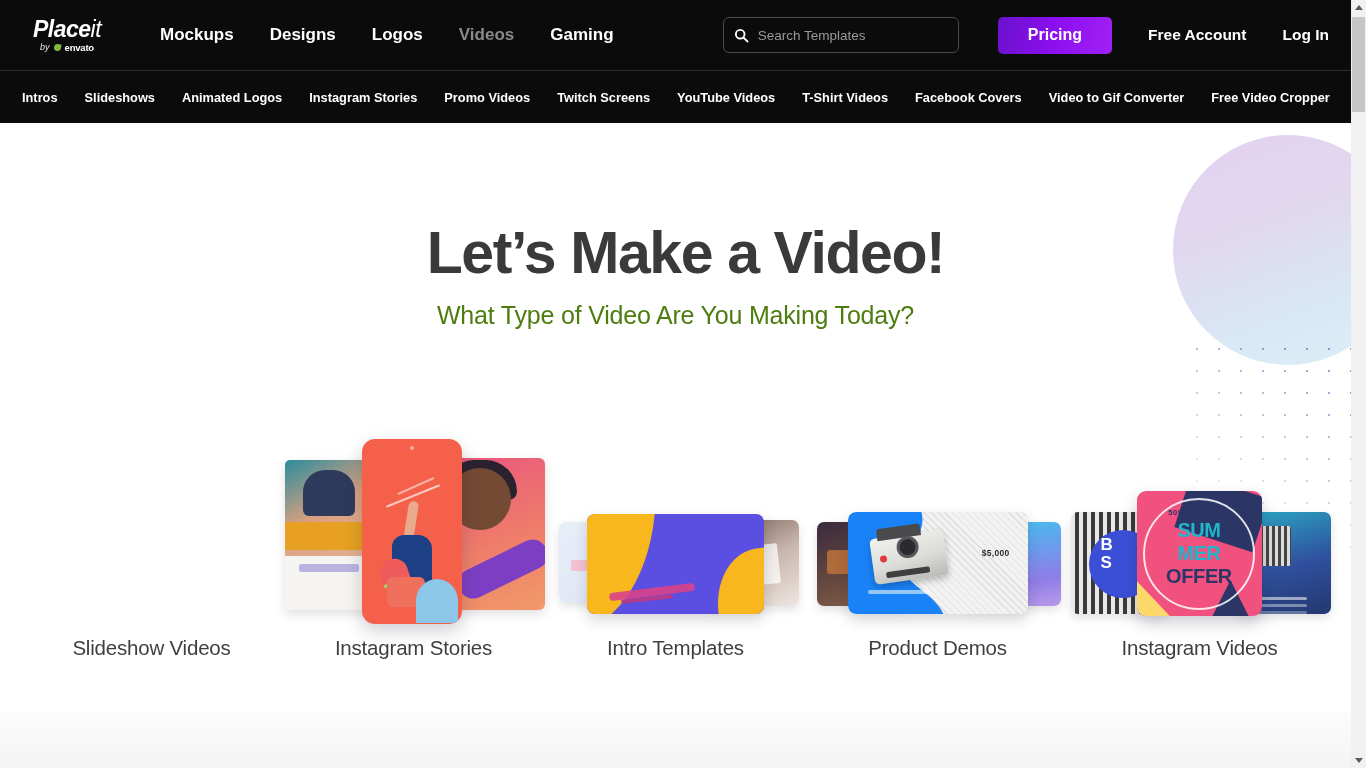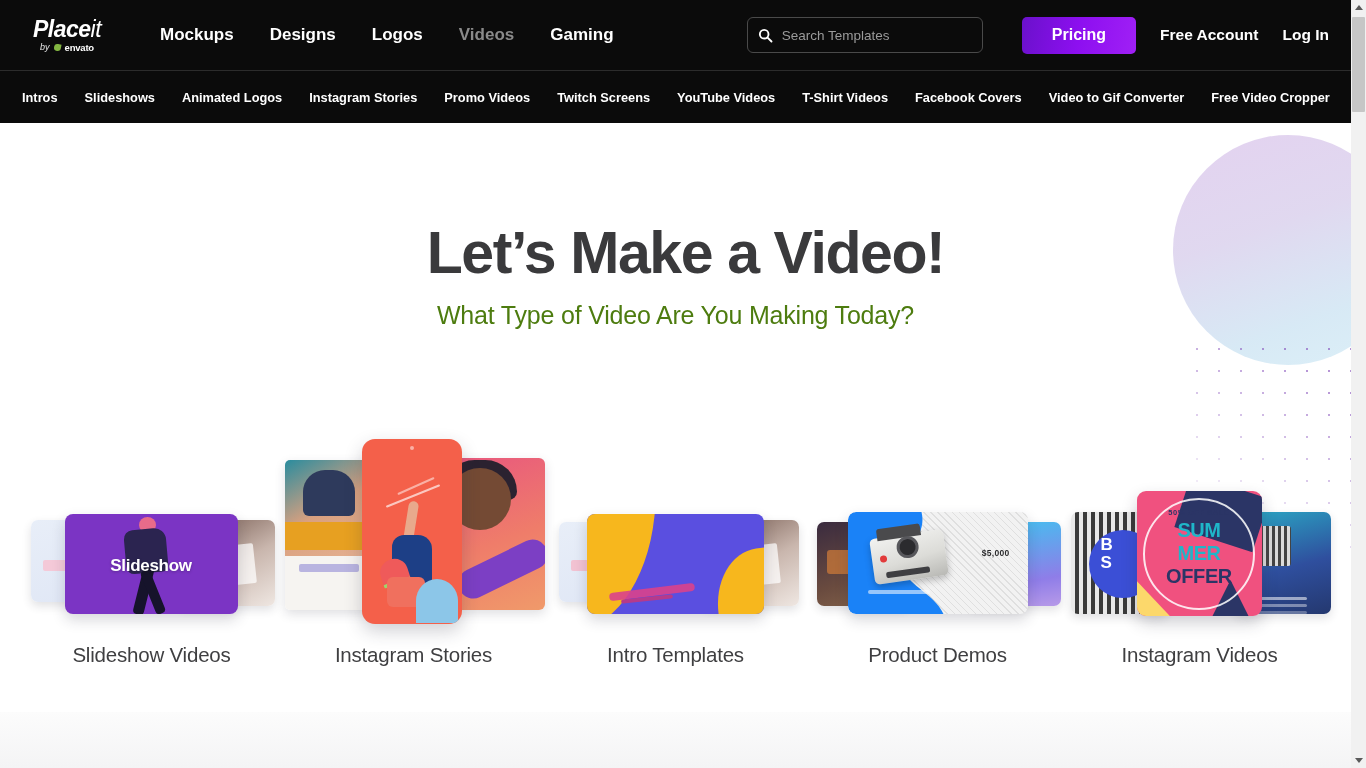--- a/index.html
+++ b/index.html
@@ -126,21 +126,21 @@
     color: #ffffff;
     font-size: 16px;
     font-weight: bold;
     font-family: "Liberation Sans", sans-serif;
     cursor: pointer;
     display: flex;
     align-items: center;
   }
 
   .topbar-right a.acct {
-    margin-left: 16px;
+    margin-left: 28px;
     color: #ffffff;
     font-size: 15.5px;
     font-weight: bold;
     text-decoration: none;
     cursor: pointer;
     white-space: nowrap;
   }
 
   
   .subnav {
@@ -241,21 +241,21 @@
   }
   .card-stage {
     position: relative;
     width: 262px;
     height: 230px;
     display: flex;
     align-items: flex-end;
     justify-content: center;
   }
   .card-label {
-    margin-top: 15px;
+    margin-top: 8px;
     font-size: 20.5px;
     color: #3f3f41;
     letter-spacing: -0.2px;
     text-align: center;
   }
 
   .thumb {
     position: absolute;
     border-radius: 9px;
     overflow: hidden;
@@ -794,33 +794,20 @@
     <div class="decor-dots"></div>
 
     <div class="hero">
       <h1>Let’s Make a Video!</h1>
       <h2>What Type of Video Are You Making Today?</h2>
     </div>
 
     <div class="cards">
 
       <div class="card">
-        <div class="card-stage">
-          <div class="thumb sl-back-l"></div>
-          <div class="thumb sl-back-r"></div>
-          <div class="thumb sl-front">
-            <div class="sl-figure">
-              <div class="sl-head"></div>
-              <div class="sl-body"></div>
-              <div class="sl-leg1"></div>
-              <div class="sl-leg2"></div>
-            </div>
-            <div class="sl-text">Slideshow</div>
-          </div>
-        </div>
         <div class="card-label">Slideshow Videos</div>
       </div>
 
       <div class="card">
         <div class="card-stage">
           <div class="thumb ig-back-l">
             <div class="ig-bl-img"></div>
             <div class="ig-bl-band"></div>
             <div class="ig-bl-txt"></div>
           </div>

